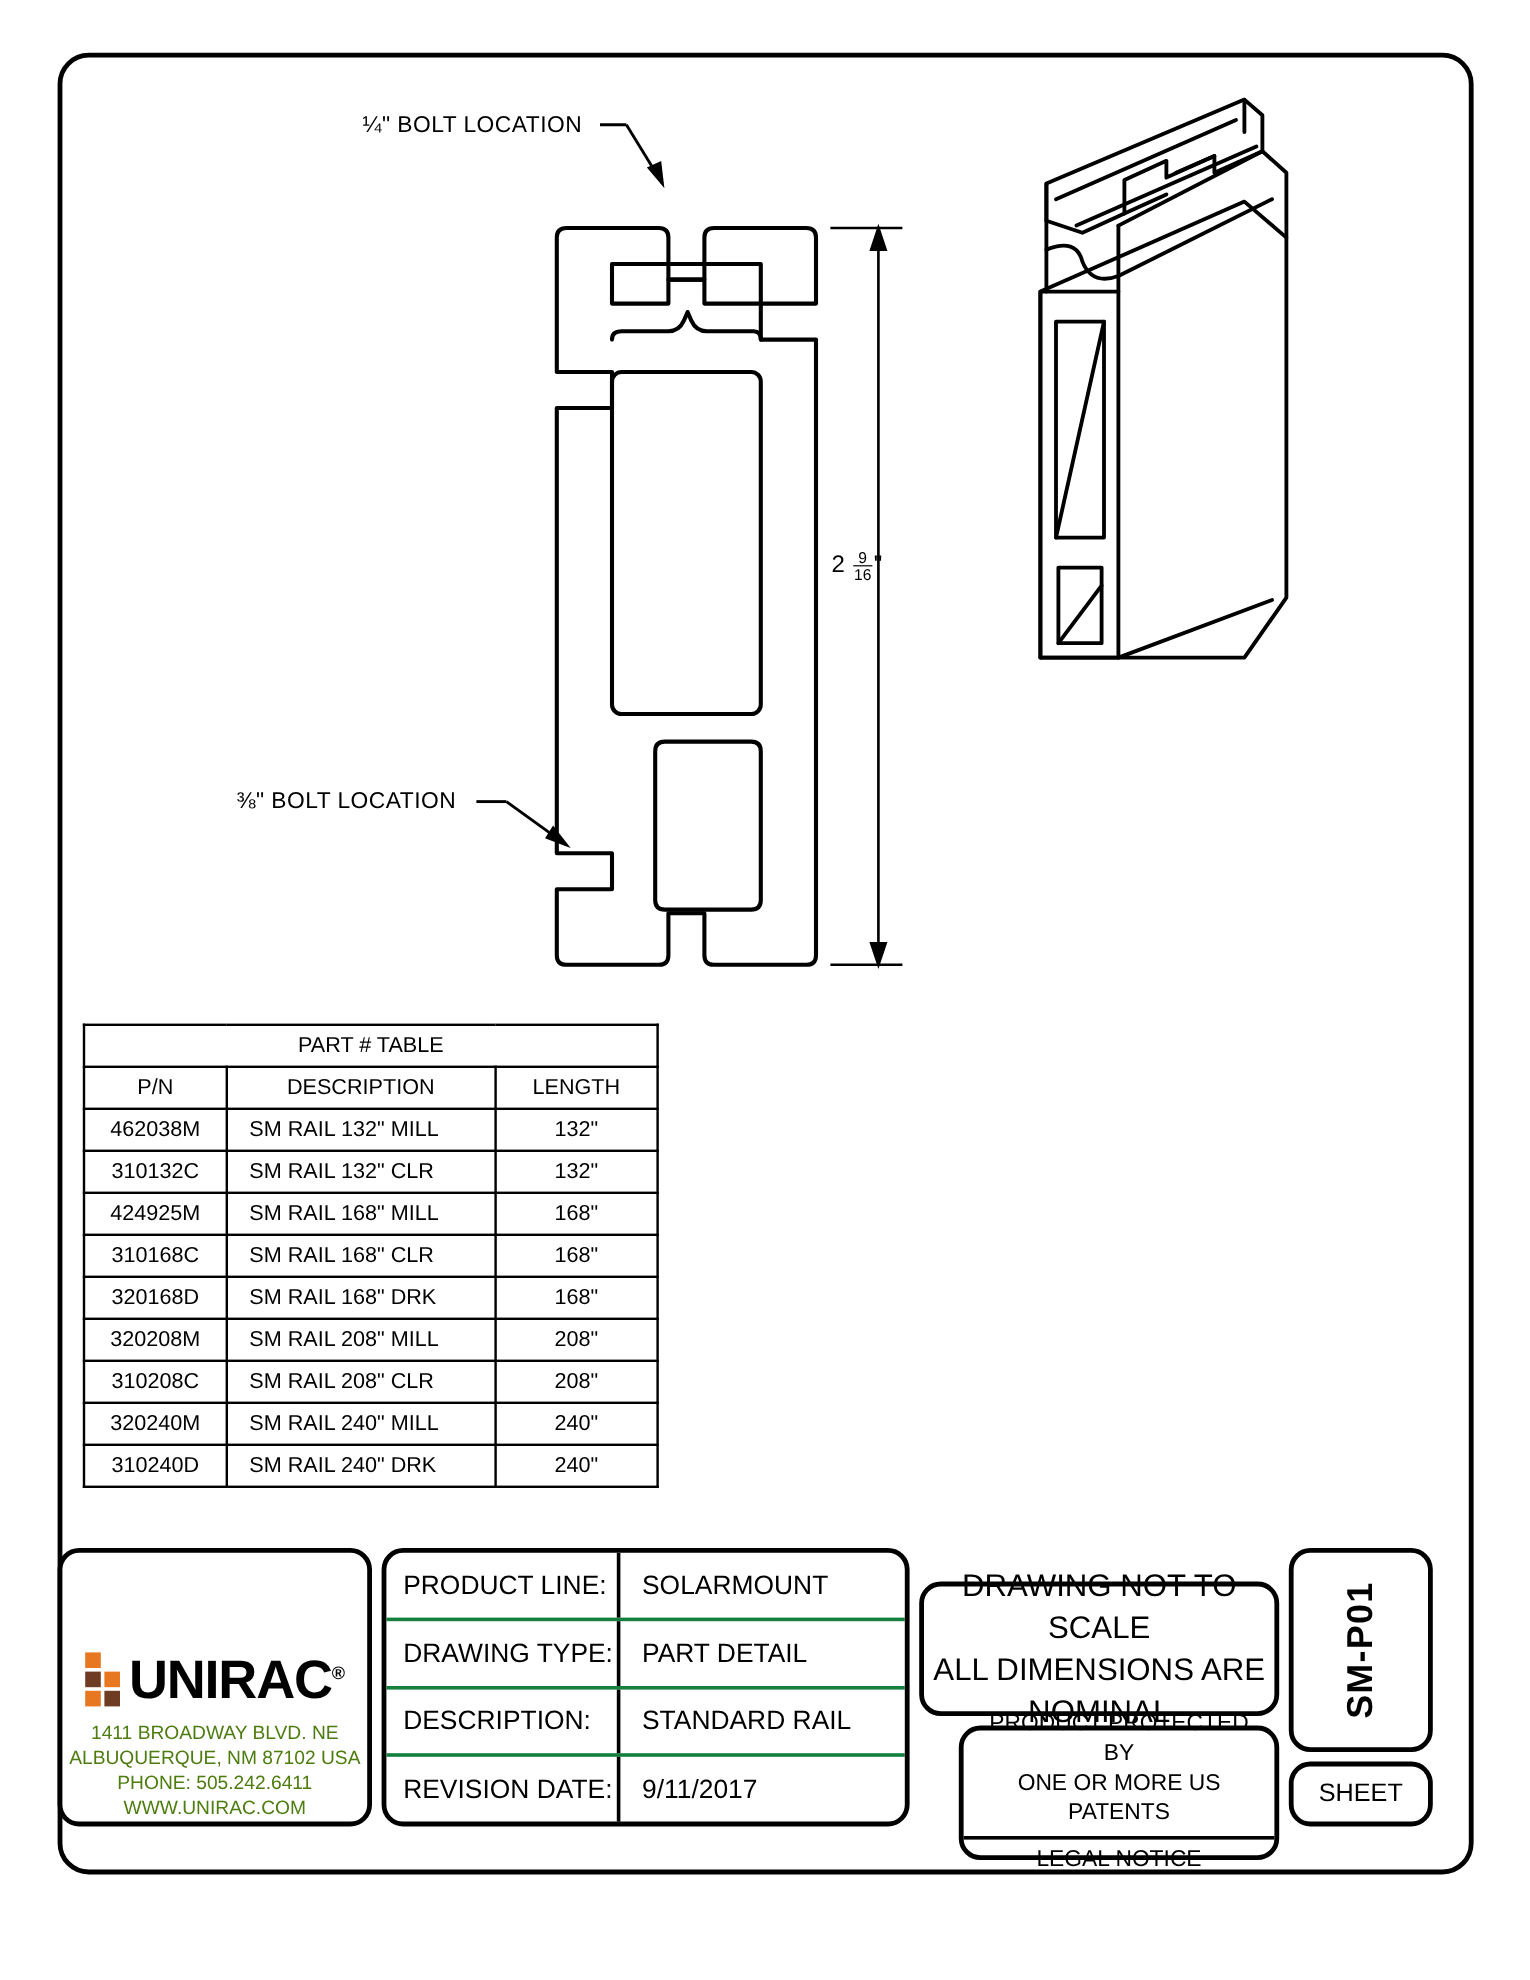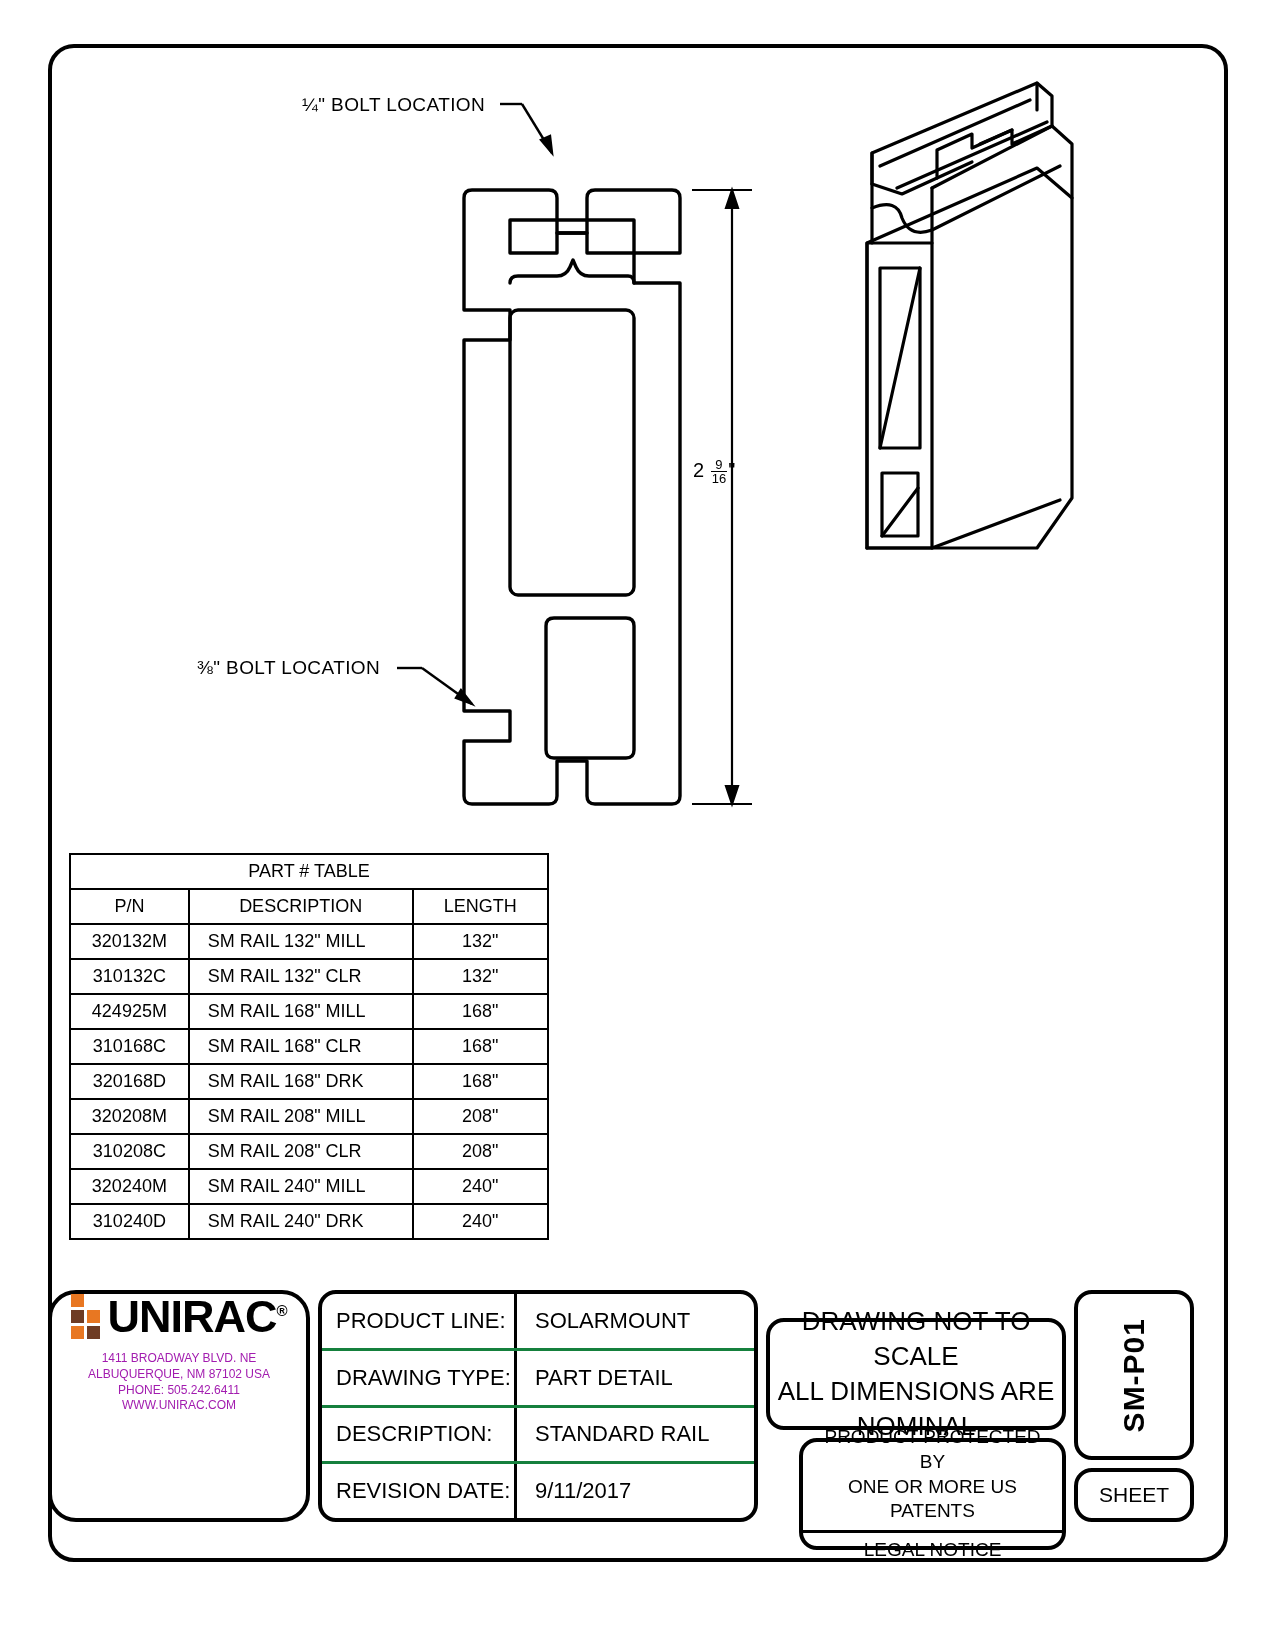--- a/index.html
+++ b/index.html
@@ -97,22 +97,21 @@
     background: #fff;
   }
   
   #tb-logo {
     width: 262px;
     height: 232px;
     position: relative;
     display: flex;
     flex-direction: column;
     align-items: center;
-    justify-content: flex-start;
-    border-radius: 28px;
+    justify-content: flex-end;
   }
   #logo-row {
     display: flex;
     align-items: center;
     justify-content: center;
     margin-bottom: 12px;
   }
   #logo-squares {
     display: grid;
     grid-template-columns: 13px 13px;
@@ -130,22 +129,22 @@
     letter-spacing: -1px;
     line-height: 1;
     position: relative;
   }
   #logo-word .reg {
     font-size: 15px;
     vertical-align: super;
     font-weight: bold;
   }
   .addr-line {
-    font-size: 12px;
-    color: #a21caf;
+    font-size: 16px;
+    color: #4d7c0f;
     text-align: center;
     line-height: 1.32;
   }
   
   #tb-fields {
     width: 440px;
     height: 232px;
     display: flex;
     flex-direction: column;
   }
@@ -646,21 +645,21 @@
       <tbody>
         <tr>
           <td colspan="3">PART # TABLE</td>
         </tr>
         <tr>
           <td class="c-pn">P/N</td>
           <td class="c-desc">DESCRIPTION</td>
           <td class="c-len">LENGTH</td>
         </tr>
         <tr>
-          <td>320132M</td>
+          <td>462038M</td>
           <td class="left">SM RAIL 132" MILL</td>
           <td>132"</td>
         </tr>
         <tr>
           <td>310132C</td>
           <td class="left">SM RAIL 132" CLR</td>
           <td>132"</td>
         </tr>
         <tr>
           <td>424925M</td>

